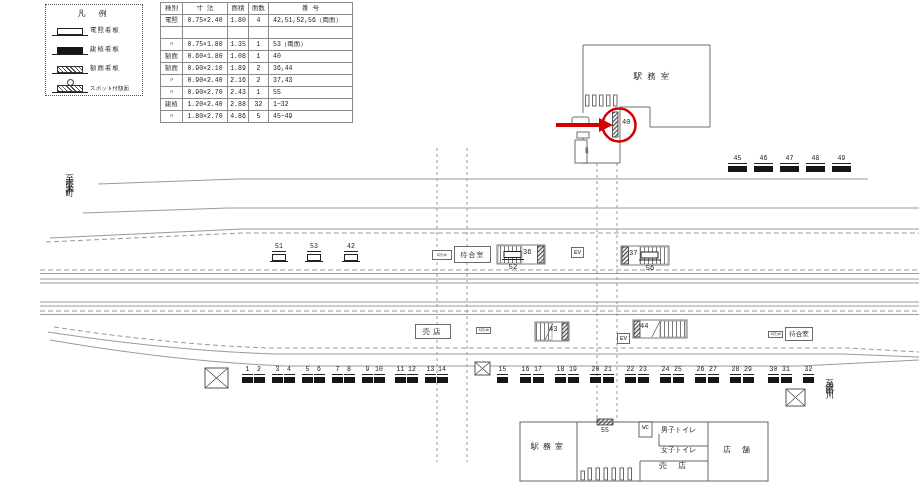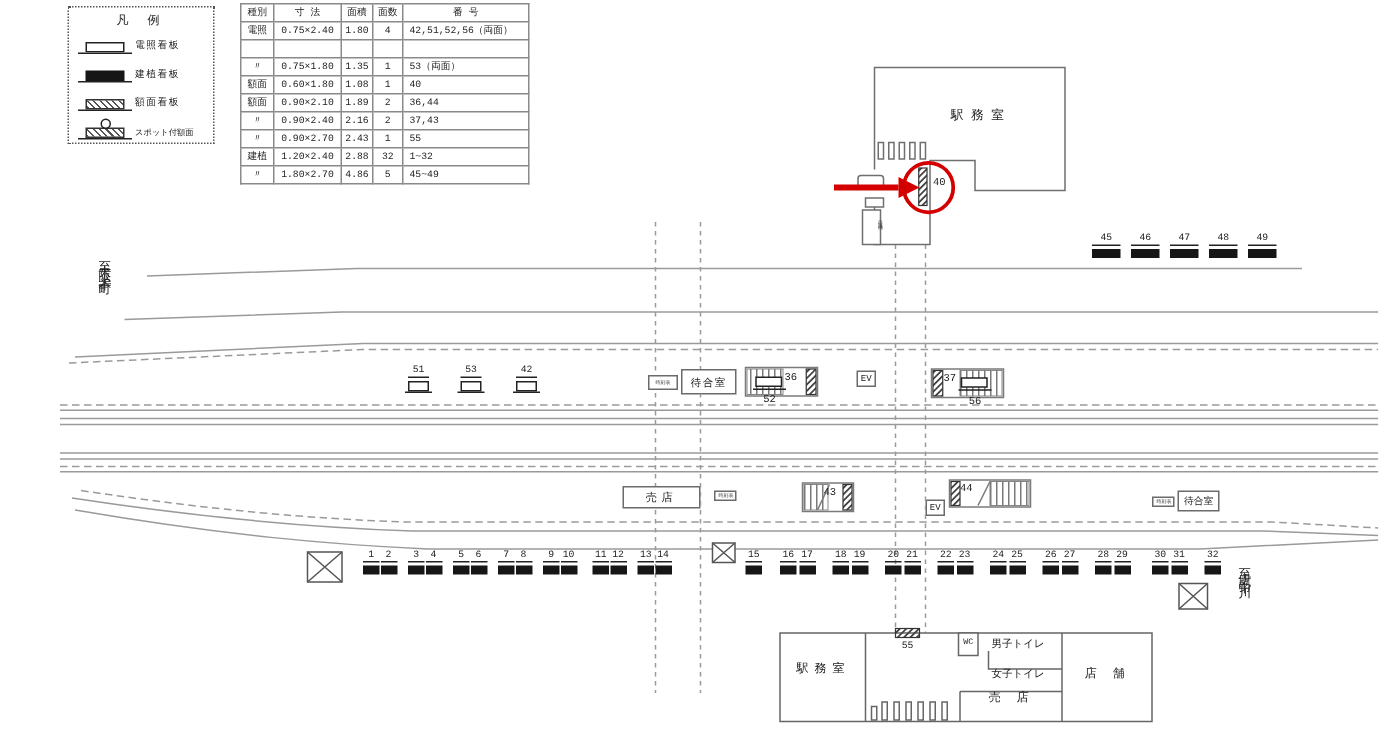--- a/index.html
+++ b/index.html
@@ -285,21 +285,21 @@
   <div class="lbl ctr" style="left:521px;top:443px;width:56px;font-size:8px;letter-spacing:4px;">駅務室</div>
   <div class="lbl ctr" style="left:710px;top:446px;width:56px;font-size:8px;letter-spacing:3px;">店 舗</div>
   <div class="lbl ctr" style="left:642px;top:462px;width:64px;font-size:8px;letter-spacing:3px;">売 店</div>
   <div class="lbl" style="left:661px;top:427px;font-size:7px;">男子トイレ</div>
   <div class="lbl" style="left:661px;top:447px;font-size:7px;">女子トイレ</div>
   <div class="lbl ctr" style="left:639px;top:425px;width:13px;font-size:5.5px;">WC</div>
   <div class="lbl vtext tiny" style="left:577px;top:142px;"><span>自販機</span></div>
 
   <div class="box" style="left:454px;top:246px;width:37px;height:17px;font-size:7px;letter-spacing:1px;">待合室</div>
   <div class="box" style="left:785px;top:327px;width:28px;height:14px;font-size:6.5px;">待合室</div>
-  <div class="box" style="left:415px;top:324px;width:52px;height:15px;font-size:7.5px;letter-spacing:3px;">売店</div>
+  <div class="box" style="left:415px;top:324px;width:36px;height:15px;font-size:7.5px;letter-spacing:3px;">売店</div>
   <div class="box" style="left:571px;top:247px;width:13px;height:11px;font-size:6px;">EV</div>
   <div class="box" style="left:617px;top:333px;width:13px;height:11px;font-size:6px;">EV</div>
 
   <div class="box tiny" style="left:432px;top:250px;width:20px;height:10px;">
       <span>時刻表</span>
     </div>
   <div class="box tiny" style="left:476px;top:327px;width:15px;height:7px;">
       <span>時刻表</span>
     </div>
   <div class="box tiny" style="left:768px;top:331px;width:15px;height:7px;">

